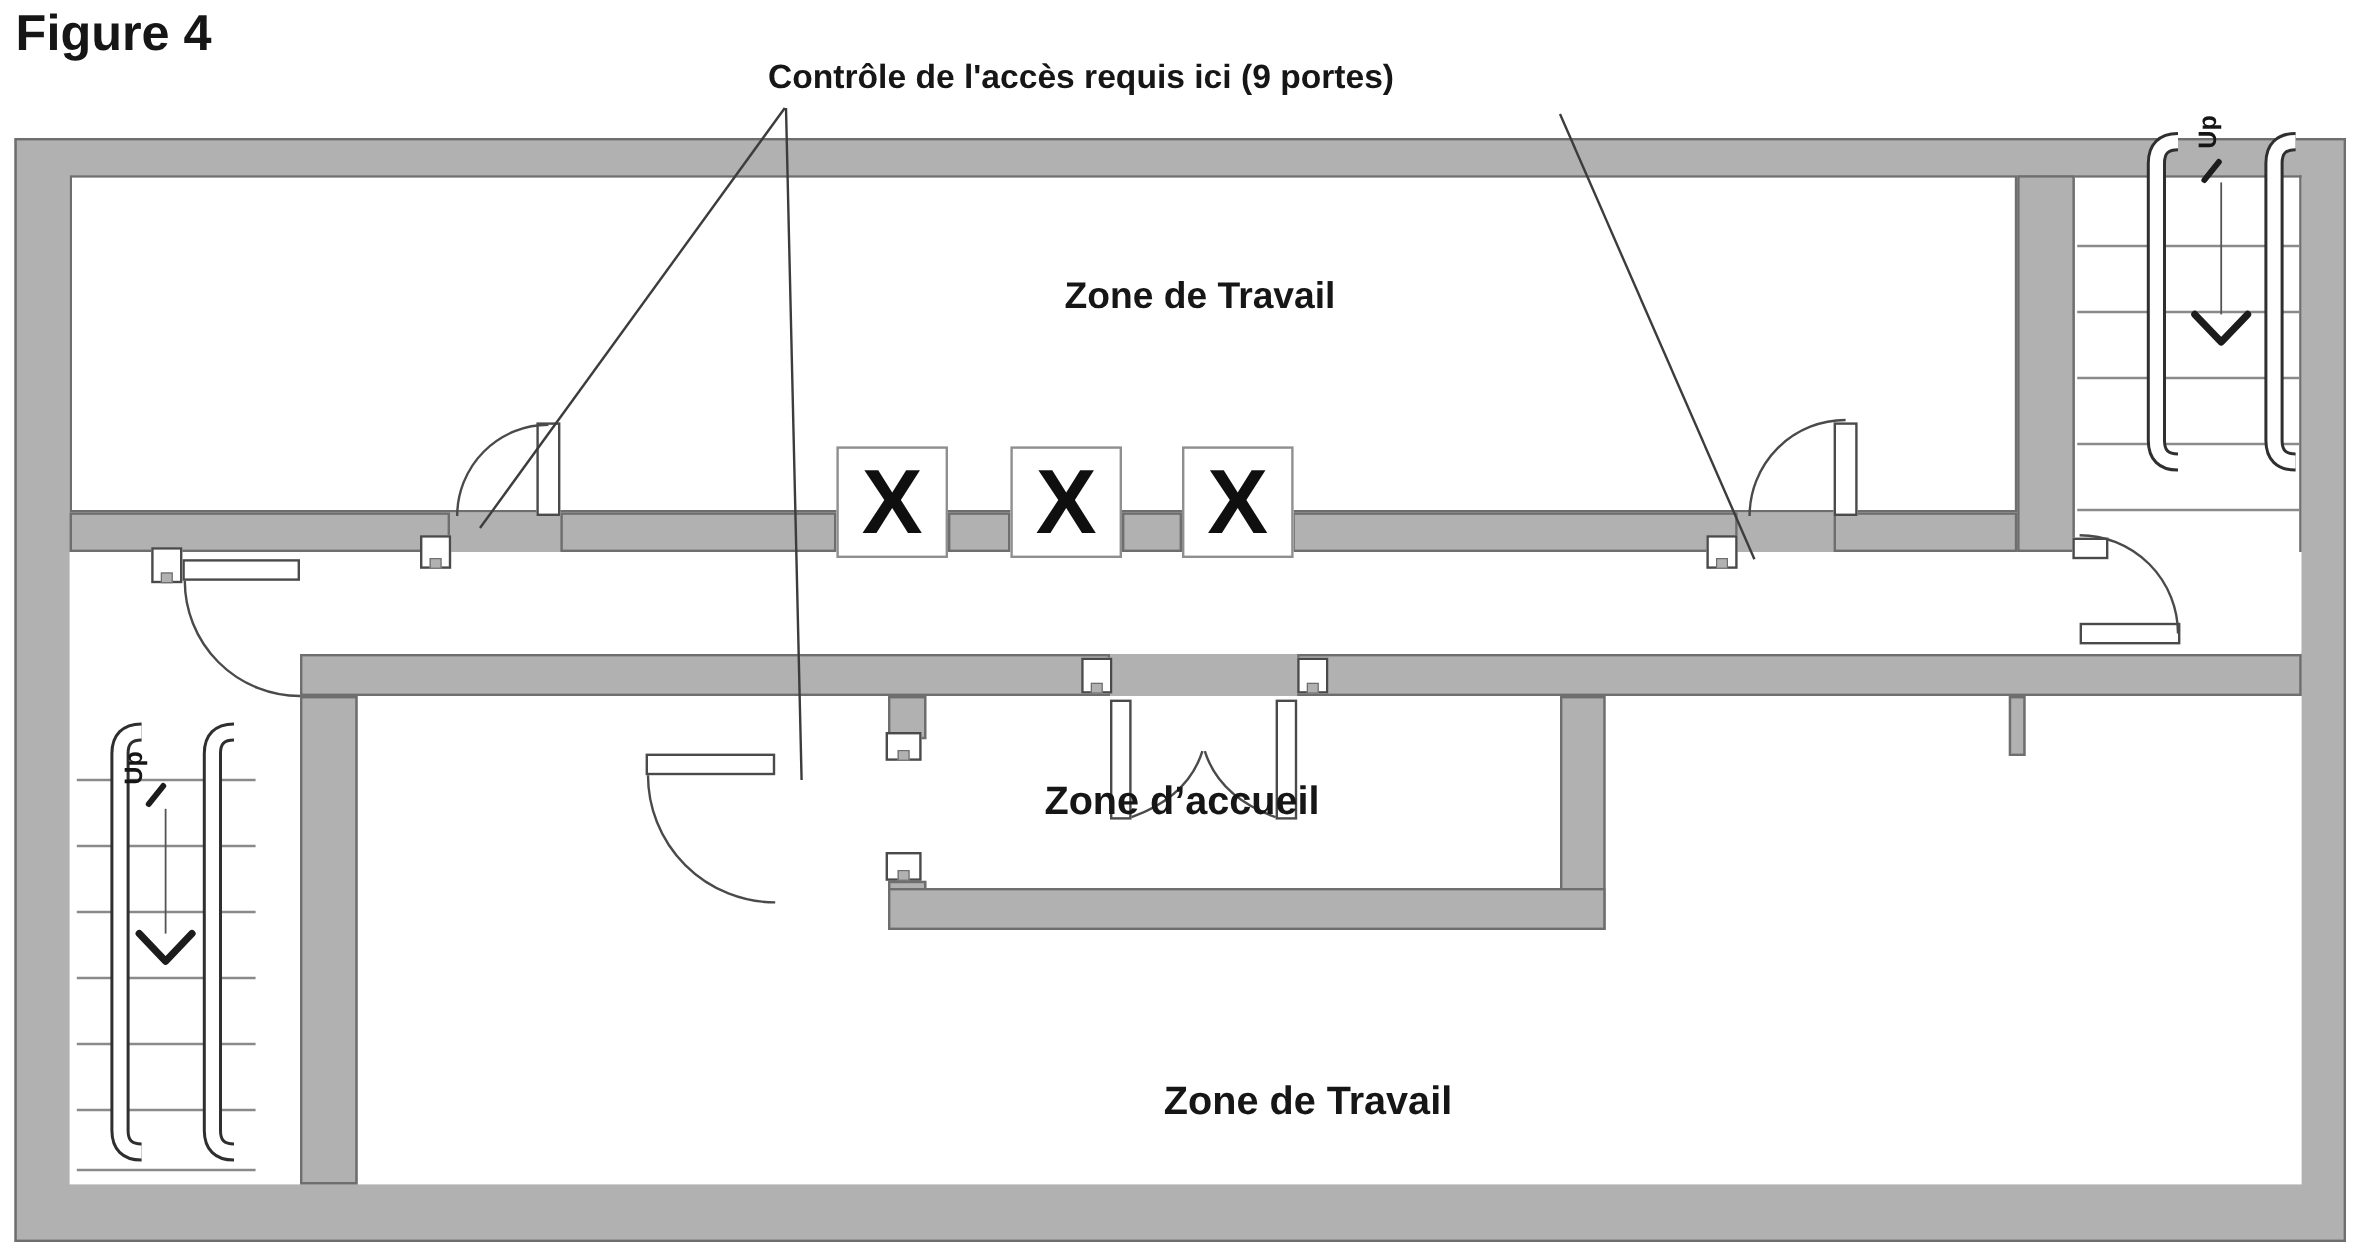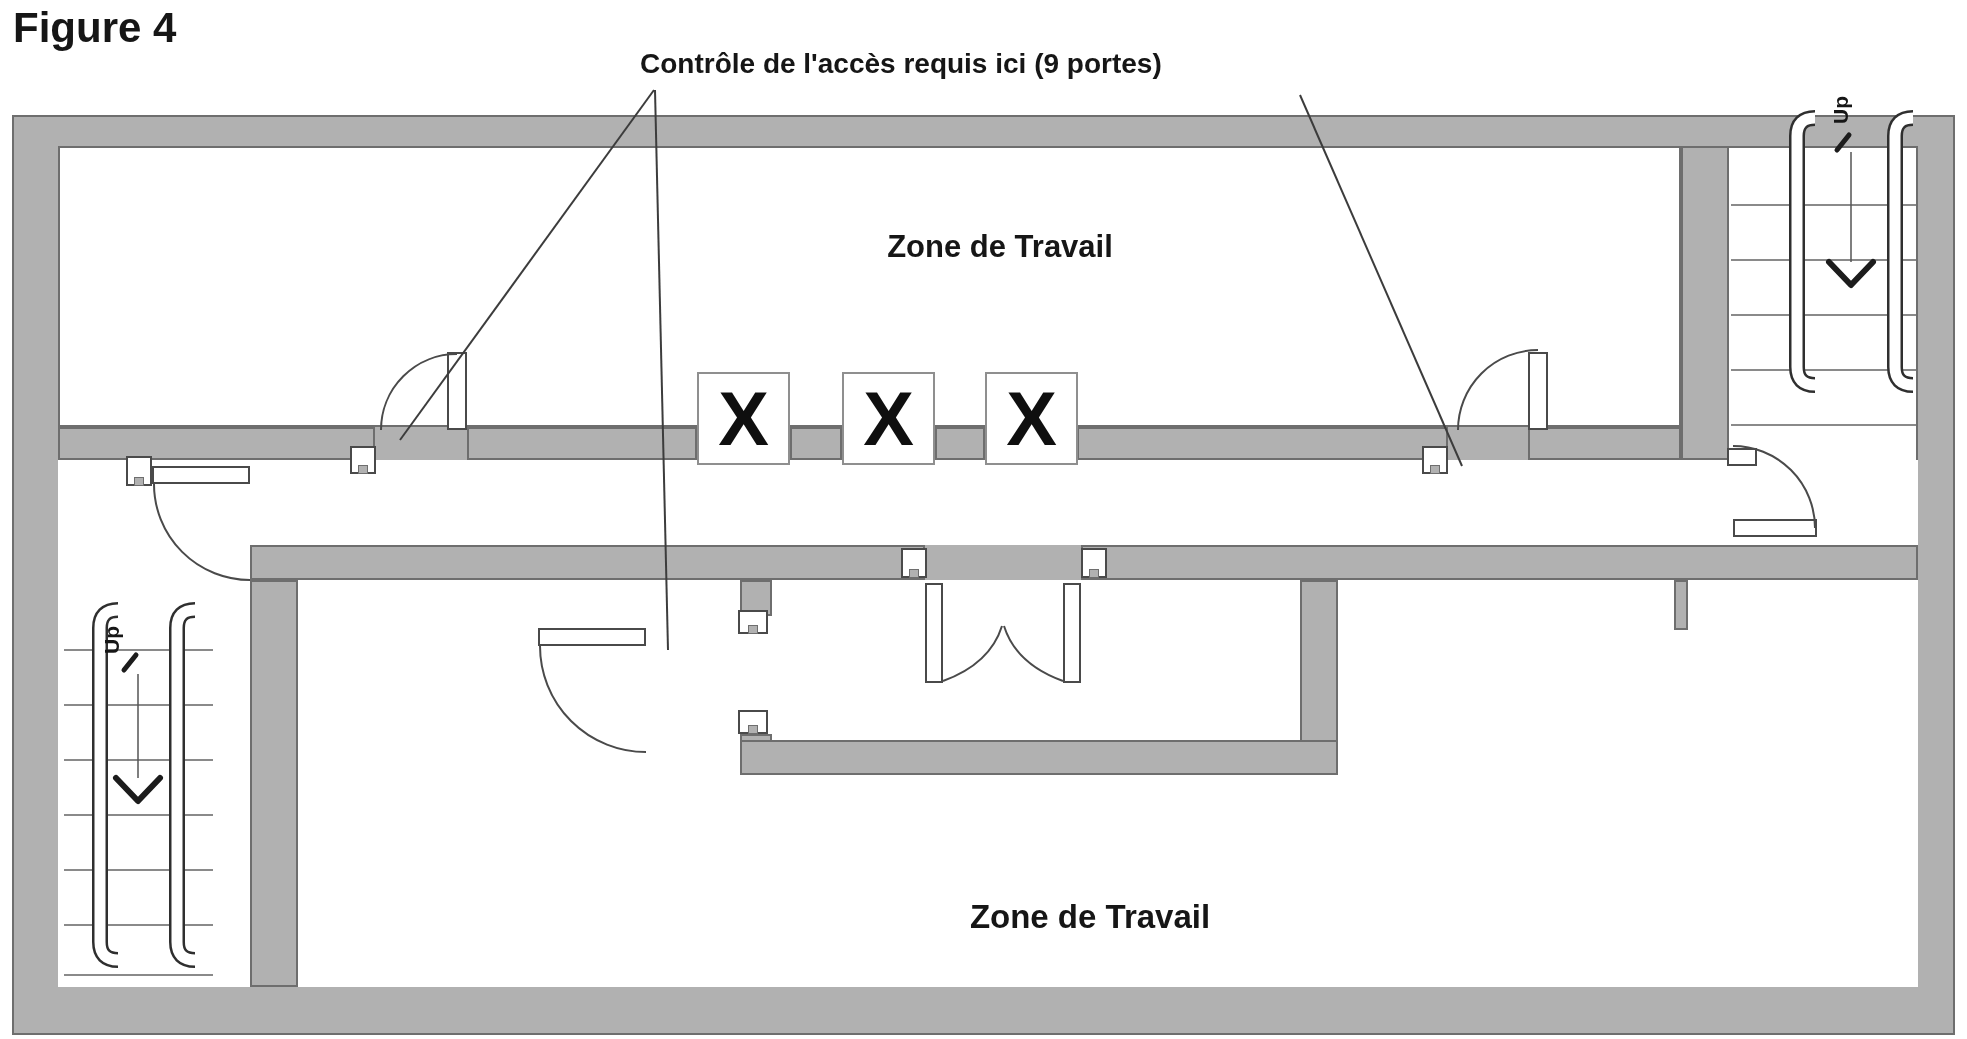--- a/index.html
+++ b/index.html
@@ -151,18 +151,19 @@
     <g fill="none" stroke="#3c3c3c" stroke-width="2">
       <line x1="654" y1="90" x2="400" y2="440"></line>
       <line x1="655" y1="90" x2="668" y2="650"></line>
       <line x1="1300" y1="95" x2="1462" y2="466"></line>
     </g>
   </svg>
 
   <div class="lbl" style="left:640px;top:48px;font-size:28px;">Contrôle de l'accès requis ici (9 portes)</div>
 
   <div class="lbl center" style="left:750px;top:229px;width:500px;font-size:31px;">Zone de Travail</div>
+  <div class="lbl center" style="left:775px;top:648px;width:420px;font-size:33px;">Zone d’accueil</div>
   <div class="lbl center" style="left:840px;top:898px;width:500px;font-size:33px;">Zone de Travail</div>
 
   <div class="lbl center" style="left:1831px;top:88px;width:40px;height:44px;font-size:21px;transform:rotate(-90deg);">Up</div>
   <div class="lbl center" style="left:102px;top:618px;width:40px;height:44px;font-size:21px;transform:rotate(-90deg);">Up</div>
 
 </div>
 
 </body></html>

